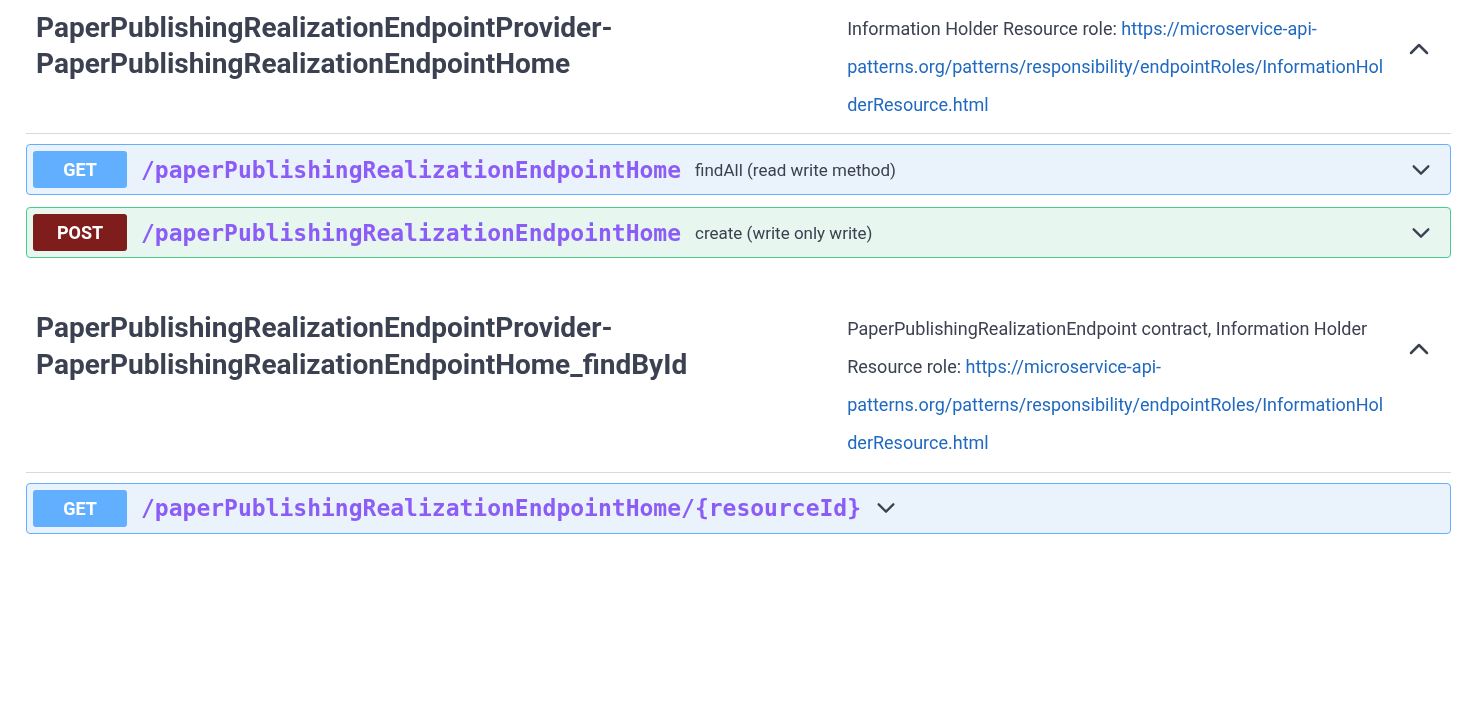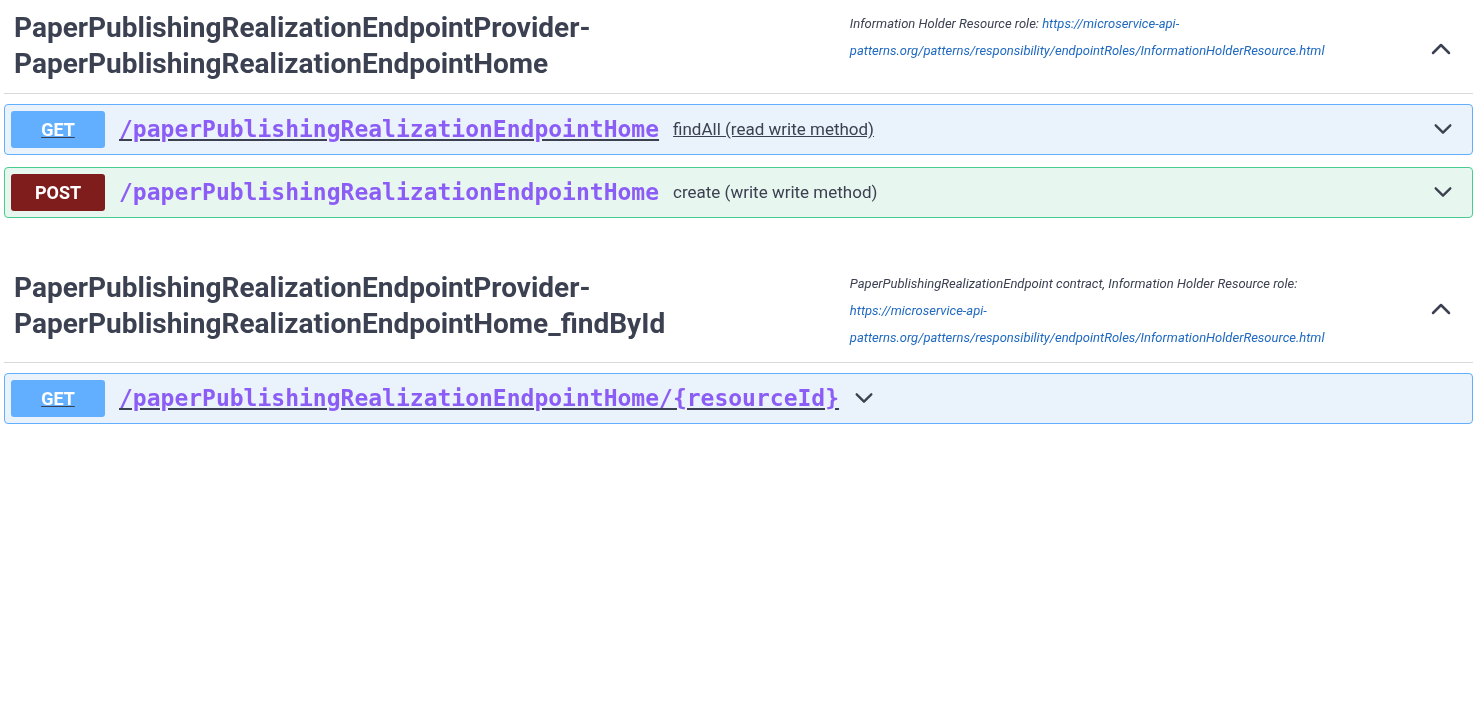--- a/index.html
+++ b/index.html
@@ -4,21 +4,21 @@
 <style>
   * { box-sizing: border-box; }
   body {
     margin: 0;
     padding: 0;
     font-family: -apple-system, BlinkMacSystemFont, "Segoe UI", Roboto, sans-serif;
     background: #fff;
     color: #3b4151;
   }
   .container {
-    padding: 0 4px;
+    padding: 0 26px;
   }
   .tag-section {
     margin-bottom: 20px;
   }
   .tag-header {
     display: flex;
     align-items: flex-start;
     justify-content: space-between;
     padding: 10px 20px 10px 10px;
     border-bottom: 1px solid rgba(59,65,81,0.2);
@@ -27,27 +27,26 @@
   .tag-title {
     font-size: 28px;
     font-weight: 700;
     color: #3b4151;
     flex: 0 0 auto;
     max-width: 56%;
     line-height: 1.3;
     word-break: break-word;
   }
   .tag-desc {
-    font-size: 13px;
+    font-size: 18px;
     color: #3b4151;
     flex: 1;
     padding: 0 20px 0 30px;
     line-height: 2.1;
     word-break: break-word;
-    font-style: italic;
   }
   .tag-desc a {
     color: #1f69c0;
     text-decoration: none;
   }
   .chevron {
     flex: 0 0 auto;
     width: 24px;
     height: 24px;
     margin-top: 28px;
@@ -60,21 +59,20 @@
     border-radius: 4px;
     margin: 0 0 12px 0;
     display: flex;
     align-items: center;
     padding: 6px 18px 6px 6px;
     cursor: pointer;
   }
   .op-get {
     background: #eaf3fb;
     border: 1px solid #61affe;
-    text-decoration: underline;
   }
   .op-post {
     background: #e8f6f0;
     border: 1px solid #49cc90;
   }
   .method {
     flex: 0 0 auto;
     min-width: 94px;
     text-align: center;
     padding: 8px 0;
@@ -130,21 +128,21 @@
         <div class="op-summary">findAll (read write method)</div>
         <div class="op-chevron">
           <svg viewBox="0 0 24 24" fill="none" stroke="#3b4151" stroke-width="2.5" stroke-linecap="round" stroke-linejoin="round">
               <polyline points="4 8 12 16 20 8"></polyline>
             </svg>
         </div>
       </div>
       <div class="op op-post">
         <div class="method method-post">POST</div>
         <div class="op-path">/paperPublishingRealizationEndpointHome</div>
-        <div class="op-summary">create (write write method)</div>
+        <div class="op-summary">create (write only write)</div>
         <div class="op-chevron">
           <svg viewBox="0 0 24 24" fill="none" stroke="#3b4151" stroke-width="2.5" stroke-linecap="round" stroke-linejoin="round">
               <polyline points="4 8 12 16 20 8"></polyline>
             </svg>
         </div>
       </div>
     </div>
   </div>
 
   <div class="tag-section">

